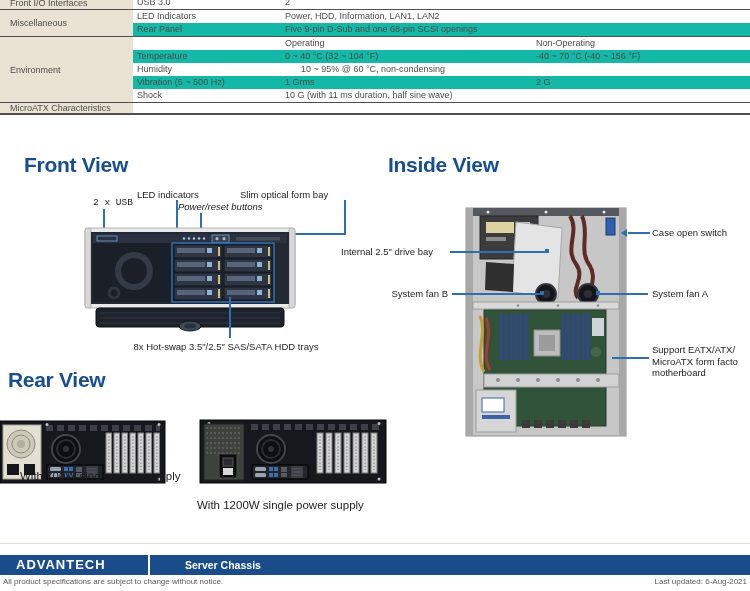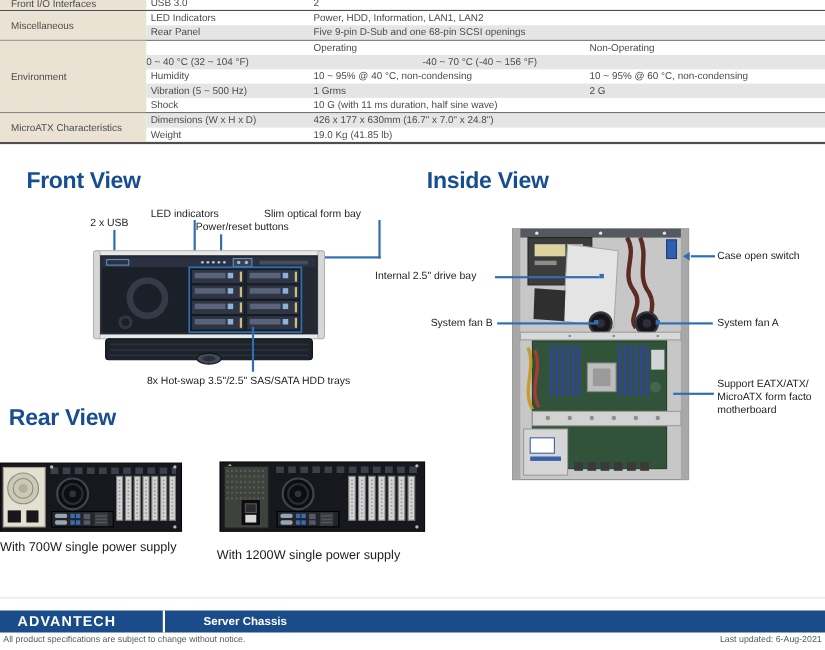--- a/index.html
+++ b/index.html
@@ -5,21 +5,21 @@
   html,body{margin:0;padding:0;background:#fff;}
   .page{position:relative;width:750px;height:591px;background:#fff;overflow:hidden;
         font-family:"Liberation Sans",sans-serif;color:#4c4c4c;}
 
   
   .spec-table{position:absolute;left:0;top:-5px;width:750px;border-bottom:2px solid #4f4f4f;font-size:9px;}
   .tgroup{display:flex;border-top:1.5px solid #4f4f4f;}
   .tcat{width:133px;background:#eae3d3;display:flex;align-items:center;padding-left:10px;box-sizing:border-box;color:#4c4c4c;}
   .trows{flex:1;}
   .trow{display:flex;height:13px;line-height:13px;white-space:nowrap;}
-  .trow.alt{background:#e5e5e5;}
+  .trow.alt{background:#14b8a6;}
   .c-attr{width:152px;padding-left:4px;box-sizing:border-box;overflow:hidden;}
   .c-val{width:235px;overflow:hidden;}
   .c-val2{flex:1;overflow:hidden;padding-left:16px;}
 
   
   .view-title{position:absolute;font-size:21px;font-weight:bold;color:#164e90;letter-spacing:-0.3px;}
   .dlabel{position:absolute;font-size:9.5px;color:#1c1c1c;white-space:nowrap;}
   .caption{position:absolute;font-size:11.5px;color:#1c1c1c;white-space:nowrap;}
 
   
@@ -76,63 +76,51 @@
 
     <div class="tgroup">
       <div class="tcat">Environment</div>
       <div class="trows">
         <div class="trow">
           <span class="c-attr"></span>
           <span class="c-val">Operating</span>
           <span class="c-val2">Non-Operating</span>
         </div>
         <div class="trow alt">
+          <span class="c-attr">Temperature</span>
           <span class="c-val">0 ~ 40 °C (32 ~ 104 °F)</span>
           <span class="c-val2">-40 ~ 70 °C (-40 ~ 156 °F)</span>
         </div>
         <div class="trow">
           <span class="c-attr">Humidity</span>
-          <span class="c-val">10 ~ 95% @ 40 °C, non-condensing</span>
           <span class="c-val2">10 ~ 95% @ 60 °C, non-condensing</span>
         </div>
         <div class="trow alt">
           <span class="c-attr">Vibration (5 ~ 500 Hz)</span>
           <span class="c-val">1 Grms</span>
           <span class="c-val2">2 G</span>
         </div>
         <div class="trow">
           <span class="c-attr">Shock</span>
           <span class="c-val">10 G (with 11 ms duration, half sine wave)</span>
           <span class="c-val2"></span>
         </div>
       </div>
     </div>
 
     <div class="tgroup">
       <div class="tcat">MicroATX Characteristics</div>
-      <div class="trows">
-        <div class="trow alt">
-          <span class="c-attr">Dimensions (W x H x D)</span>
-          <span class="c-val">426 x 177 x 630mm (16.7" x 7.0" x 24.8")</span>
-          <span class="c-val2"></span>
-        </div>
-        <div class="trow">
-          <span class="c-attr">Weight</span>
-          <span class="c-val">19.0 Kg (41.85 lb)</span>
-          <span class="c-val2"></span>
-        </div>
-      </div>
     </div>
   </div>
 
   <div class="view-title" style="left:24px;top:153px;">Front View</div>
 
-  <div class="dlabel" style="left:82px;top:197px;">2 x USB</div>
+  <div class="dlabel" style="left:93px;top:197px;font-family:Liberation Mono, monospace;">2 x USB</div>
   <div class="dlabel" style="left:137px;top:189px;">LED indicators</div>
-  <div class="dlabel" style="left:178px;top:201px;">Power/reset buttons</div>
+  <div class="dlabel" style="left:178px;top:201px;font-style:italic;">Power/reset buttons</div>
   <div class="dlabel" style="left:240px;top:189px;">Slim optical form bay</div>
 
   <div class="ll v" style="left:103px;top:209px;height:27px;"></div>
   <div class="ll v" style="left:176px;top:200px;height:36px;"></div>
   <div class="ll v" style="left:200px;top:213px;height:24px;"></div>
   <div class="ll v" style="left:344px;top:200px;height:35px;"></div>
   <div class="ll h" style="left:244px;top:233px;width:102px;"></div>
 
   <div class="imgbox" style="left:84px;top:225px;width:212px;height:108px;">
     <svg width="212" height="108" viewBox="0 0 212 108">
@@ -412,21 +400,21 @@
         <rect x="136" y="15" width="6" height="40" fill="#d4d4d4" stroke="#7e7e7e"></rect>
         <rect x="145" y="15" width="6" height="40" fill="#d4d4d4" stroke="#7e7e7e"></rect>
         <rect x="154" y="15" width="6" height="40" fill="#d4d4d4" stroke="#7e7e7e"></rect>
         <rect x="163" y="15" width="6" height="40" fill="#d4d4d4" stroke="#7e7e7e"></rect>
         <rect x="172" y="15" width="6" height="40" fill="#d4d4d4" stroke="#7e7e7e"></rect>
         <path d="M121,18 V52 M130,18 V52 M139,18 V52 M148,18 V52 M157,18 V52 M166,18 V52 M175,18 V52" stroke="#9a9a9a" stroke-width="1.5" stroke-dasharray="1.5 1.8"></path>
       </g>
     </svg>
   </div>
 
-  <div class="caption" style="left:0px;top:492px;">With 700W single power supply</div>
+  <div class="caption" style="left:0px;top:470px;padding-left:20px;">With 700W single power supply</div>
   <div class="caption" style="left:197px;top:499px;">With 1200W single power supply</div>
 
   <div class="foot-sep"></div>
   <div class="foot-bar"></div>
   <div class="foot-logo">ADVANTECH</div>
   <div class="foot-div"></div>
   <div class="foot-section">Server Chassis</div>
   <div class="foot-note" style="left:3px;">All product specifications are subject to change without notice.</div>
   <div class="foot-note" style="right:3px;">Last updated: 6-Aug-2021</div>
 

